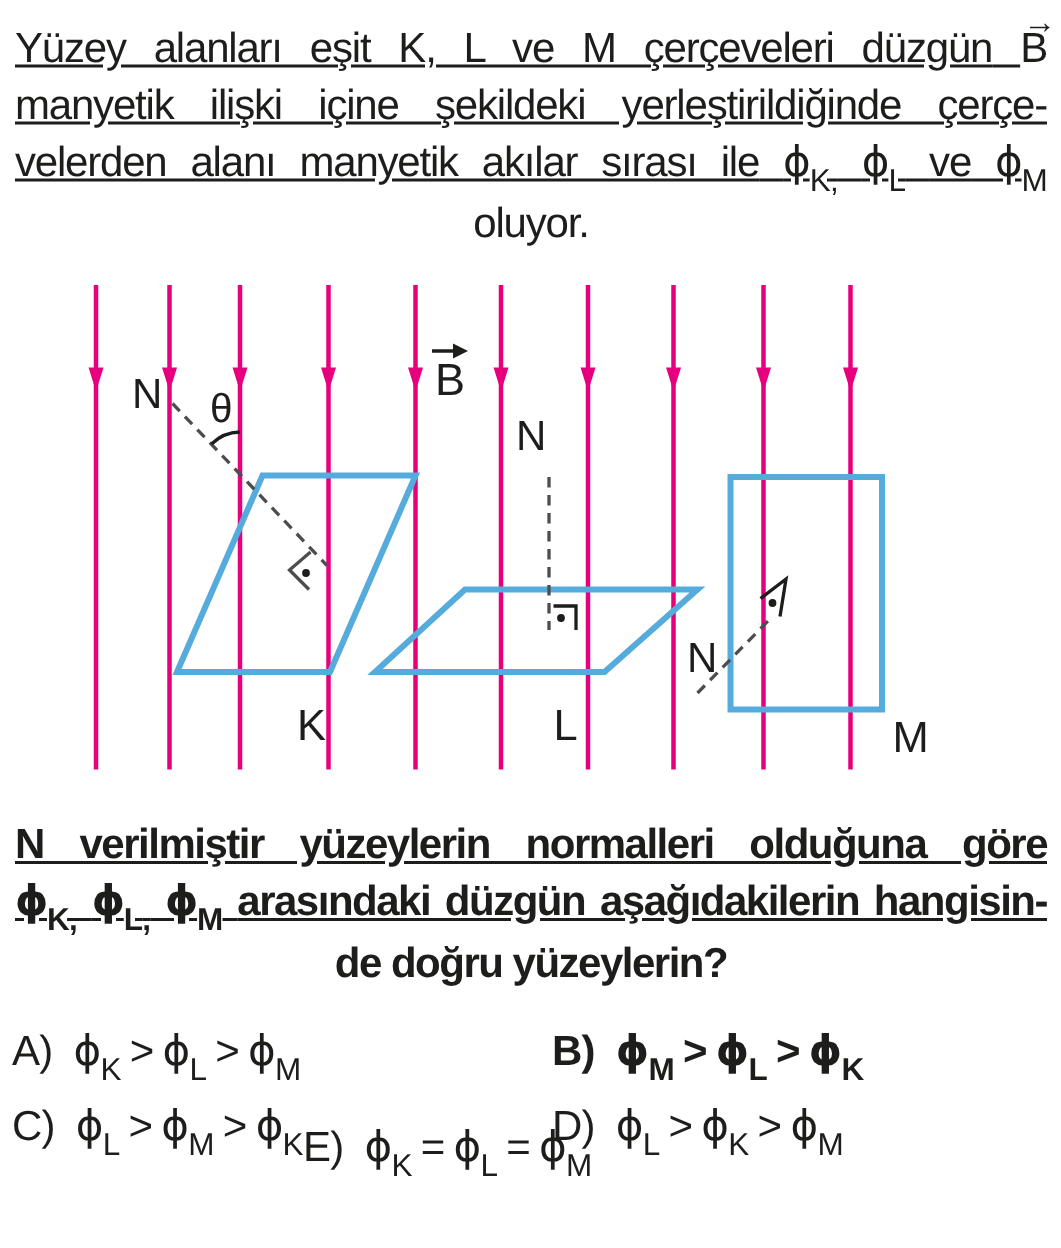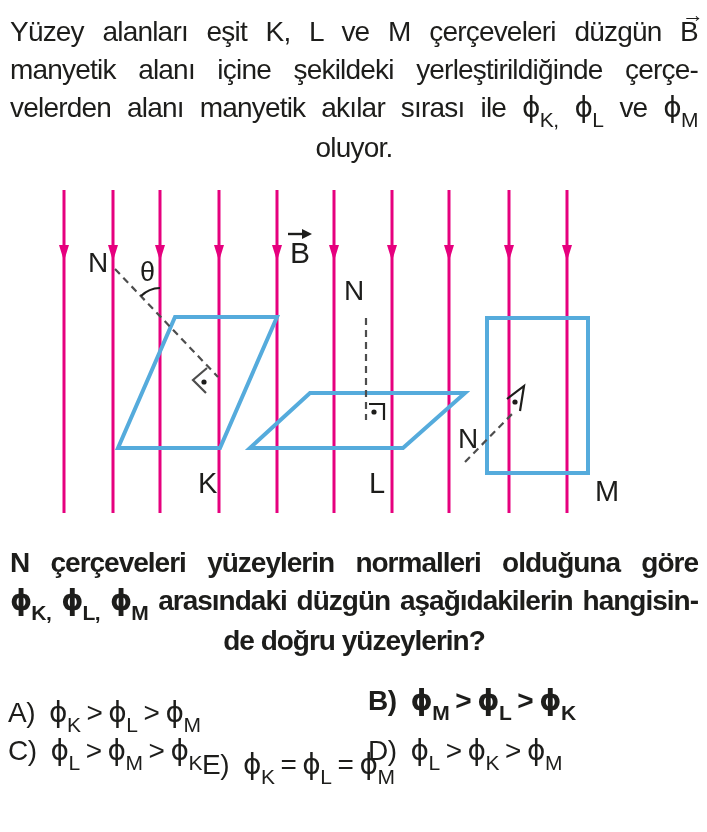--- a/index.html
+++ b/index.html
@@ -2,55 +2,55 @@
 <html><head>
 <meta charset="utf-8">
 <style>
   html,body{margin:0;padding:0;background:#ffffff;}
   #page{
     position:relative;width:707px;height:832px;background:#ffffff;overflow:hidden;
     font-family:"Liberation Sans","DejaVu Sans",sans-serif;color:#1d1d1b;
   }
   
   .para{position:absolute;left:10px;width:688px;font-size:28px;line-height:38px;letter-spacing:-0.8px;}
-  .para .jline{text-align:justify;text-align-last:justify;}
+  .para .jline{text-align:justify;text-align-last:justify;text-decoration:underline;}
   .para .lline{text-align:center;}
   #intro{top:13px;}
   #question{top:544px;font-weight:bold;letter-spacing:-1px;}
   
   .pu{white-space:nowrap;}
   .phi{font-family:"DejaVu Sans",sans-serif;}
   .sub{font-size:21px;position:relative;top:10px;letter-spacing:-0.5px;}
   
   .vecb{position:relative;display:inline-block;}
   .vecb .arrow{position:absolute;left:2px;top:-17px;font-size:22px;letter-spacing:0;}
   
   #diagram{position:absolute;left:0;top:183px;}
   
   .opt{position:absolute;font-size:28px;letter-spacing:-0.5px;white-space:nowrap;line-height:34px;}
   .opt .lab{margin-right:14px;}
   .opt .op{padding:0 6px;}
-  #opt-a{left:8px;top:684px;margin-top:12px;}
+  #opt-a{left:8px;top:684px;}
   #opt-b{left:368px;top:684px;font-weight:bold;}
   #opt-c{left:8px;top:734px;}
   #opt-d{left:368px;top:734px;}
   #opt-e{left:202px;top:748px;}
 </style>
 </head>
 <body>
 
 <div id="page">
 
   <div id="intro" class="para">
     <div class="jline">
       <span>Yüzey alanları eşit K, L ve M çerçeveleri düzgün</span>
       <span class="vecb"><span class="arrow">→</span><span>B</span></span>
     </div>
     <div class="jline">
-      <span>manyetik alanı içine şekildeki yerleştirildiğinde çerçe-</span>
+      <span>manyetik ilişki içine şekildeki yerleştirildiğinde çerçe-</span>
     </div>
     <div class="jline">
       <span>velerden alanı manyetik akılar sırası ile</span>
       <span class="pu"><span class="phi">ϕ</span><span class="sub"><span>K</span><span>,</span></span></span>
       <span class="pu"><span class="phi">ϕ</span><span class="sub"><span>L</span></span></span>
       <span>ve</span>
       <span class="pu"><span class="phi">ϕ</span><span class="sub"><span>M</span></span></span>
     </div>
     <div class="lline">
       <span>oluyor.</span>
@@ -138,21 +138,21 @@
       <line x1="465" y1="279" x2="513" y2="230" stroke-dasharray="7 5"></line>
       <polyline points="507,216 524,203 520,228" stroke="#1d1d1b"></polyline>
     </g>
     <circle cx="515" cy="219" r="2.6" fill="#1d1d1b"></circle>
     <text x="458" y="265" font-size="28" fill="#1d1d1b">N</text>
     <text x="595" y="318" font-size="29" fill="#1d1d1b">M</text>
   </svg>
 
   <div id="question" class="para">
     <div class="jline">
-      <span>N çerçeveleri yüzeylerin normalleri olduğuna göre</span>
+      <span>N verilmiştir yüzeylerin normalleri olduğuna göre</span>
     </div>
     <div class="jline">
       <span class="pu"><span class="phi">ϕ</span><span class="sub"><span>K</span><span>,</span></span></span>
       <span class="pu"><span class="phi">ϕ</span><span class="sub"><span>L</span><span>,</span></span></span>
       <span class="pu"><span class="phi">ϕ</span><span class="sub"><span>M</span></span></span>
       <span>arasındaki düzgün aşağıdakilerin hangisin-</span>
     </div>
     <div class="lline">
       <span>de doğru yüzeylerin?</span>
     </div>

